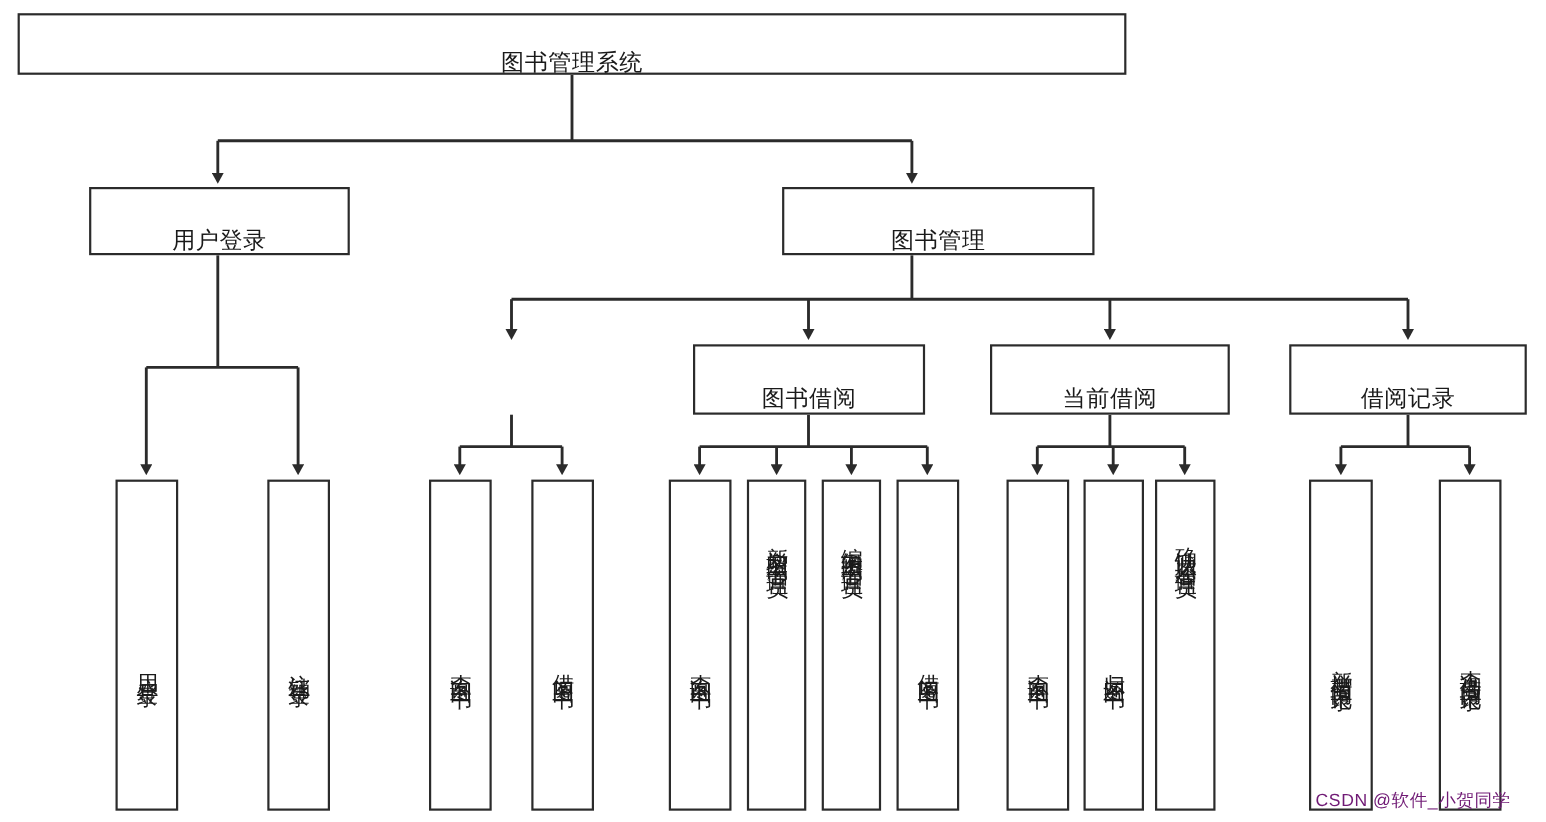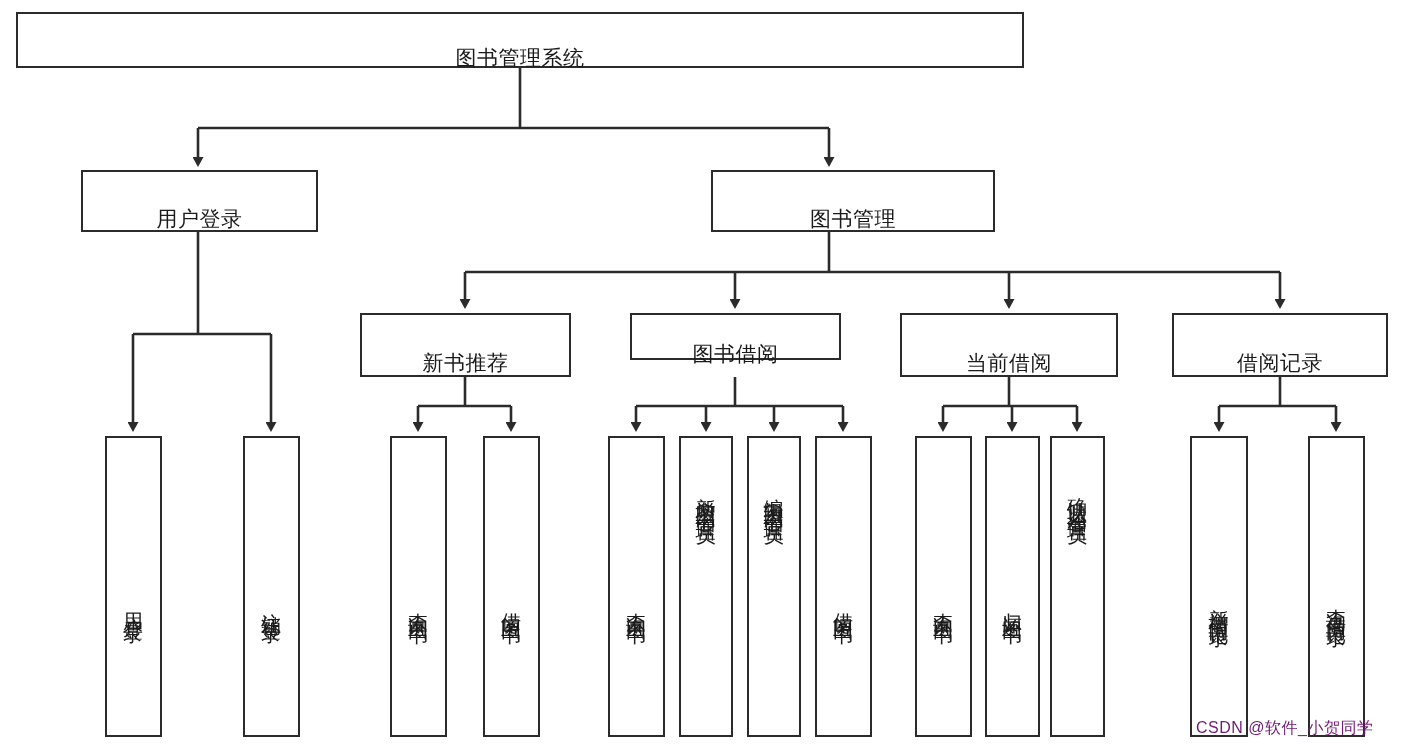--- a/index.html
+++ b/index.html
@@ -127,24 +127,21 @@
     <span class="label">图书管理系统</span>
   </div>
 
   <div class="node horiz" style="left:81px; top:170px; width:237px; height:62px;">
     <span class="label">用户登录</span>
   </div>
   <div class="node horiz" style="left:711px; top:170px; width:284px; height:62px;">
     <span class="label">图书管理</span>
   </div>
 
-  <div class="node horiz" style="left:360px; top:313px; width:211px; height:64px;">
-    <span class="label">新书推荐</span>
-  </div>
-  <div class="node horiz" style="left:630px; top:313px; width:211px; height:47px;">
+  <div class="node horiz" style="left:630px; top:313px; width:211px; height:64px;">
     <span class="label">图书借阅</span>
   </div>
   <div class="node horiz" style="left:900px; top:313px; width:218px; height:64px;">
     <span class="label">当前借阅</span>
   </div>
   <div class="node horiz" style="left:1172px; top:313px; width:216px; height:64px;">
     <span class="label">借阅记录</span>
   </div>
 
   <div class="node vert mid" style="left:105px; top:436px; width:57px; height:301px;">

